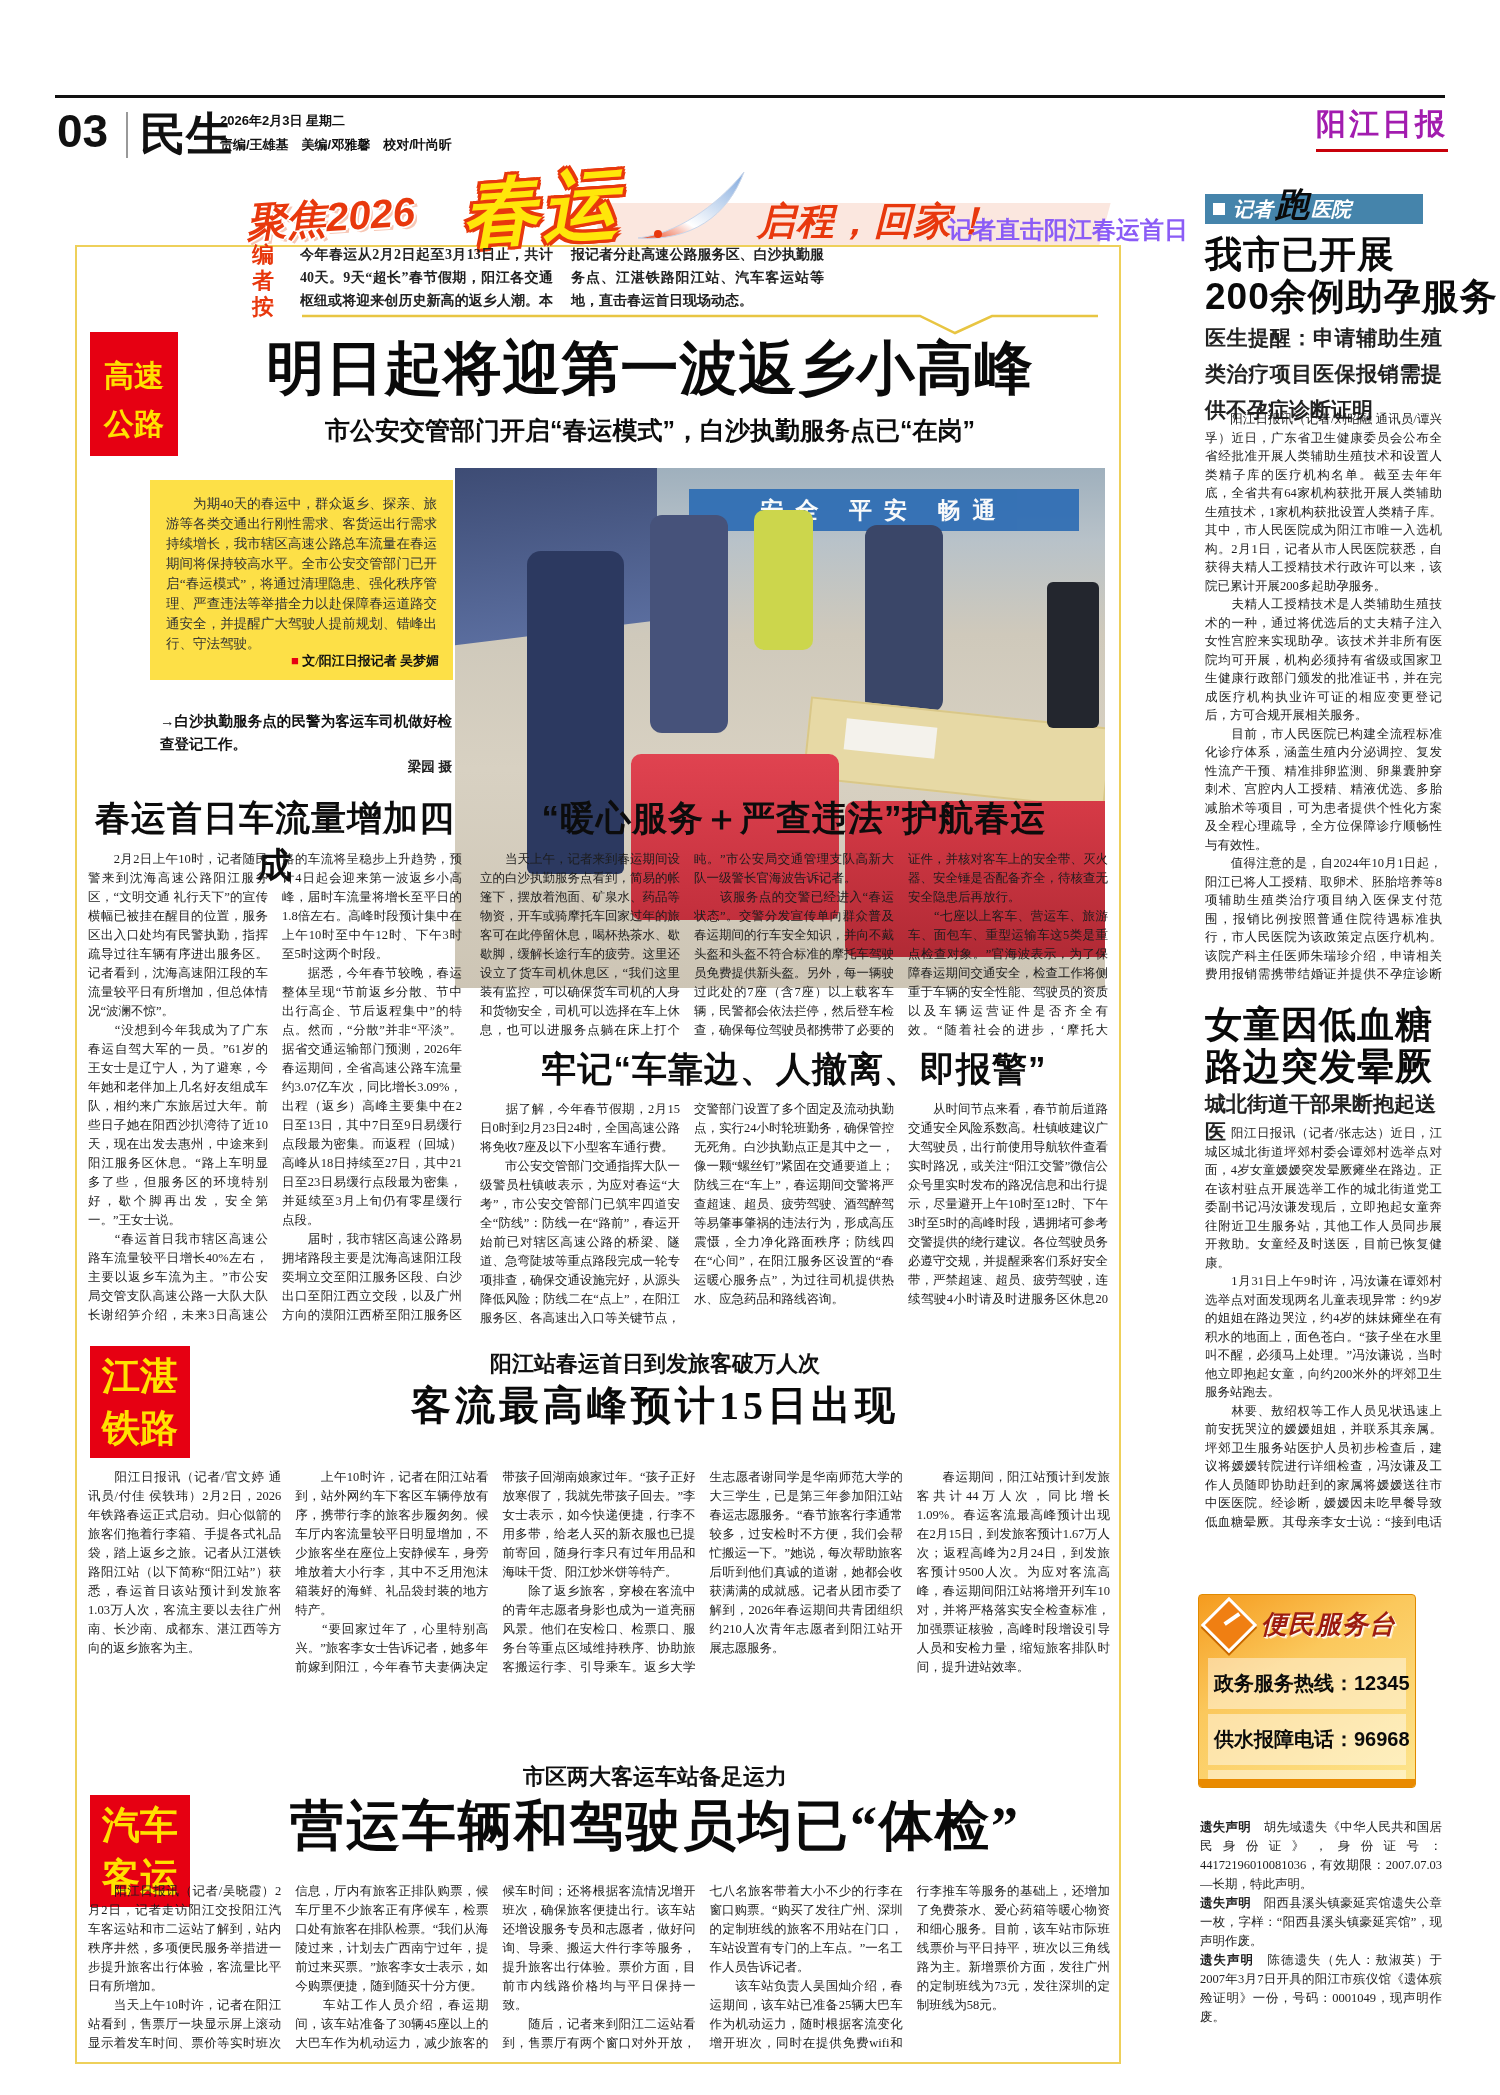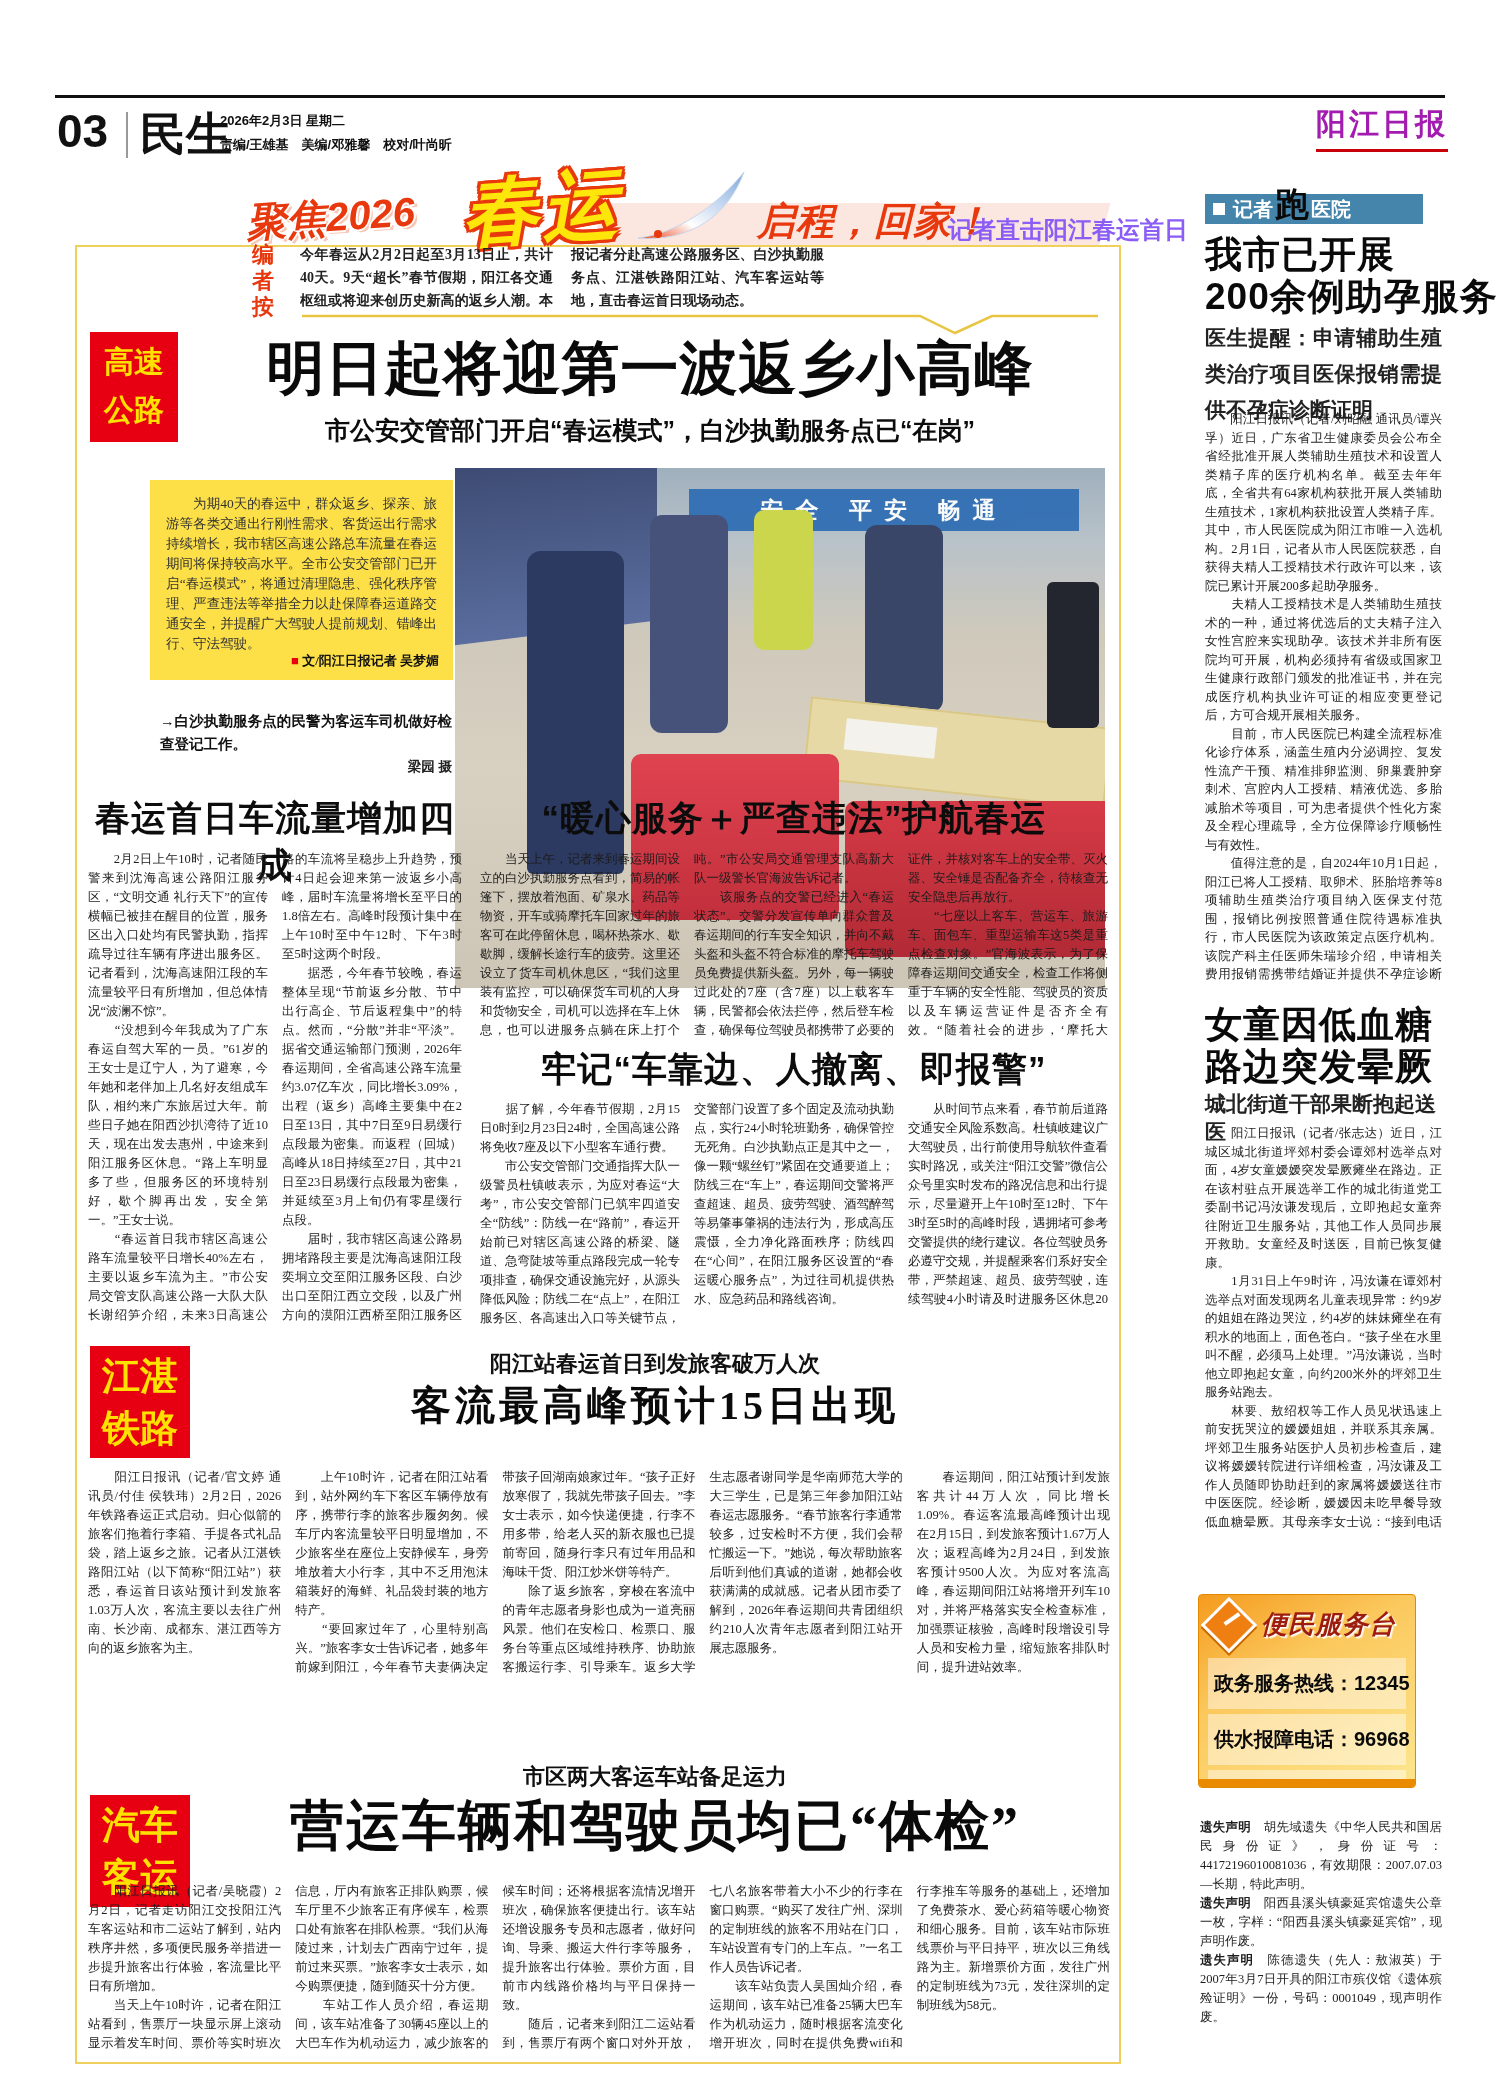--- a/index.html
+++ b/index.html
@@ -58,21 +58,21 @@
   <div class="abs" style="left:757px;top:196px;font-size:38px;font-weight:900;font-style:italic;color:#e8380d;letter-spacing:1px;">启程，回家！</div>
   <div class="abs" style="left:948px;top:214px;font-size:24px;font-weight:900;color:#8b5cf6;text-align:center;">记者直击阳江春运首日</div>
 
   <div class="abs" style="left:252px;top:242px;width:24px;font-size:22px;font-weight:900;color:#e8380d;line-height:26px;word-break:break-all;">编者按</div>
   <div class="abs serif" style="left:300px;top:243px;width:524px;height:72px;column-count:2;column-gap:18px;
               font-size:14px;line-height:23px;font-weight:600;text-align:justify;overflow:hidden;color:#222;">今年春运从2月2日起至3月13日止，共计40天。9天“超长”春节假期，阳江各交通枢纽或将迎来创历史新高的返乡人潮。本报记者分赴高速公路服务区、白沙执勤服务点、江湛铁路阳江站、汽车客运站等地，直击春运首日现场动态。</div>
   <svg class="abs" style="left:300px;top:314px;" width="800" height="22" viewBox="0 0 800 22">
     <polyline points="2,2 620,2 655,19 692,2 798,2" fill="none" stroke="#e8c542" stroke-width="2.5"></polyline>
   </svg>
 
-  <div class="abs badge" style="left:90px;top:332px;width:88px;height:104px;padding-top:6px;font-size:30px;line-height:48px;">
+  <div class="abs badge" style="left:90px;top:332px;width:88px;height:104px;padding-top:20px;font-size:30px;line-height:48px;">
     <div>高速</div>
     <div>公路</div>
   </div>
   <div class="abs big-hl" style="left:190px;top:330px;width:920px;font-size:58px;letter-spacing:1px;">明日起将迎第一波返乡小高峰</div>
   <div class="abs sans" style="left:190px;top:414px;width:920px;font-size:25px;font-weight:700;text-align:center;color:#0c0c0c;">市公安交管部门开启“春运模式”，白沙执勤服务点已“在岗”</div>
 
   <div class="abs" style="left:455px;top:468px;width:650px;height:520px;overflow:hidden;
               background:linear-gradient(180deg,#9fb0bd 0%,#b8c2c9 14%,#cfc9bb 32%,#d8d1c2 58%,#cdc5b5 100%);">
     <div class="photo-shape" style="left:-3%;top:-4%;width:34%;height:36%;background:linear-gradient(180deg,#3c4a72,#5a6d9e);transform:skewY(-7deg);"></div>
     <div class="photo-shape" style="left:36%;top:4%;width:60%;height:42px;background:#2e6db4;opacity:.93;text-align:center;">
@@ -147,21 +147,21 @@
   <div class="abs kicker" style="left:200px;top:1762px;width:910px;font-size:22px;">市区两大客运车站备足运力</div>
   <div class="abs big-hl" style="left:200px;top:1790px;width:910px;font-size:54px;letter-spacing:2px;">营运车辆和驾驶员均已“体检”</div>
   <div class="abs cols" style="left:88px;top:1882px;width:1022px;height:172px;column-count:5;">
     <p>　　阳江日报讯（记者/吴晓霞）2月2日，记者走访阳江交投阳江汽车客运站和市二运站了解到，站内秩序井然，多项便民服务举措进一步提升旅客出行体验，客流量比平日有所增加。</p>
     <p>　　当天上午10时许，记者在阳江站看到，售票厅一块显示屏上滚动显示着发车时间、票价等实时班次信息，厅内有旅客正排队购票，候车厅里不少旅客正有序候车，检票口处有旅客在排队检票。“我们从海陵过来，计划去广西南宁过年，提前过来买票。”旅客李女士表示，如今购票便捷，随到随买十分方便。</p>
     <p>　　车站工作人员介绍，春运期间，该车站准备了30辆45座以上的大巴车作为机动运力，减少旅客的候车时间；还将根据客流情况增开班次，确保旅客便捷出行。该车站还增设服务专员和志愿者，做好问询、导乘、搬运大件行李等服务，提升旅客出行体验。票价方面，目前市内线路价格均与平日保持一致。</p>
     <p>　　随后，记者来到阳江二运站看到，售票厅有两个窗口对外开放，七八名旅客带着大小不少的行李在窗口购票。“购买了发往广州、深圳的定制班线的旅客不用站在门口，车站设置有专门的上车点。”一名工作人员告诉记者。</p>
     <p>　　该车站负责人吴国灿介绍，春运期间，该车站已准备25辆大巴车作为机动运力，随时根据客流变化增开班次，同时在提供免费wifi和行李推车等服务的基础上，还增加了免费茶水、爱心药箱等暖心物资和细心服务。目前，该车站市际班线票价与平日持平，班次以三角线路为主。新增票价方面，发往广州的定制班线为73元，发往深圳的定制班线为58元。</p>
   </div>
 
-  <div class="abs" style="left:1205px;top:194px;width:218px;height:30px;background:#4584ab;display:flex;align-items:center;padding-left:8px;box-sizing:border-box;">
+  <div class="abs" style="left:1205px;top:194px;width:218px;height:30px;background:#4584ab;display:flex;align-items:center;padding-left:8px;box-sizing:border-box;font-style:italic;">
     <span style="width:12px;height:12px;background:#fff;display:inline-block;margin-right:8px;"></span>
     <span style="color:#fff;font-size:20px;font-weight:900;">记者</span>
     <span style="color:#0a0a0a;font-size:34px;font-weight:900;margin:-8px 2px 0 2px;font-family:'Liberation Serif','DejaVu Serif',serif;">跑</span>
     <span style="color:#fff;font-size:20px;font-weight:900;">医院</span>
   </div>
 
   <div class="abs sb-title" style="left:1205px;top:230px;">我市已开展</div>
   <div class="abs sb-title" style="left:1205px;top:272px;">200余例助孕服务</div>
   <div class="abs sb-sub" style="left:1205px;top:320px;width:237px;font-size:21px;line-height:36px;text-align:justify;">医生提醒：申请辅助生殖类治疗项目医保报销需提供不孕症诊断证明</div>
   <div class="abs cols" style="left:1205px;top:410px;width:237px;height:574px;column-count:1;font-size:12.5px;line-height:18.5px;">

